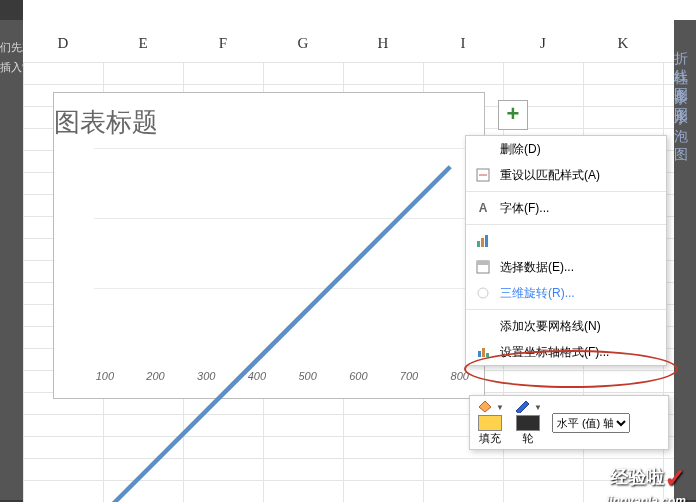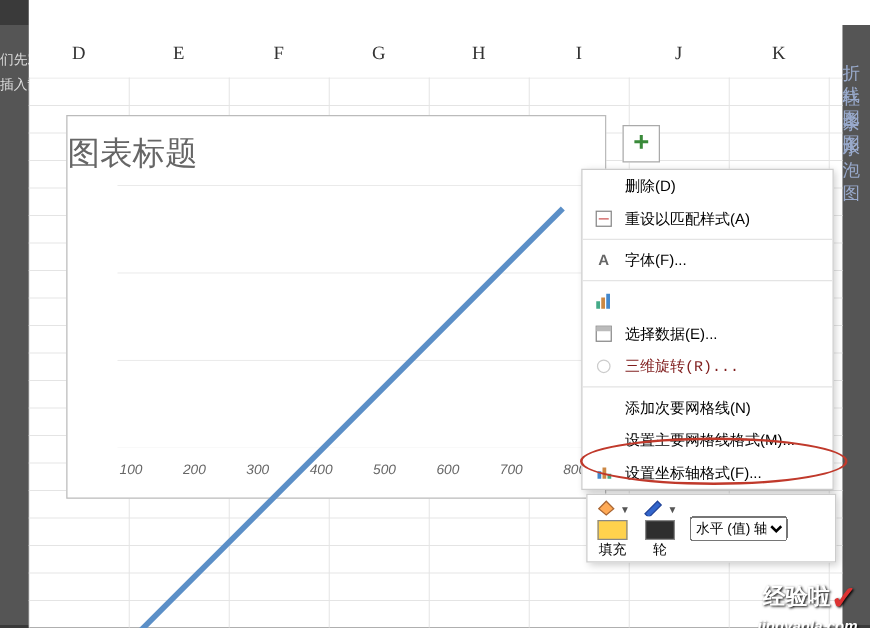--- a/index.html
+++ b/index.html
@@ -24,21 +24,21 @@
   .plot-grid{position:absolute;inset:0;
     background-image:linear-gradient(to bottom,#eaeaea 1px,transparent 1px);
     background-size:100% 33.33%;}
   .plot svg{position:absolute;inset:0;}
   .xticks{position:absolute;left:40px;right:15px;bottom:12px;height:16px;display:flex;justify-content:space-between;}
   .xticks span{font-size:11px;color:#666;width:40px;text-align:right;margin-left:-20px;font-style:italic;}
   .plus-btn{position:absolute;left:475px;top:80px;width:28px;height:28px;border:1px solid #aaa;background:#fff;text-align:center;line-height:26px;font-size:22px;color:#3a8a3a;font-weight:bold;}
   
   .ctx{position:absolute;left:442px;top:115px;width:200px;background:#fff;border:1px solid #ccc;box-shadow:2px 2px 6px rgba(0,0,0,.2);font-size:12px;}
   .ctx .item{display:flex;align-items:center;height:26px;padding:0 8px;cursor:default;}
-  .ctx .item.disabled{color:#7f1d1d;font-family:Liberation Mono, monospace;}
+  .ctx .item.disabled{color:#3b82f6;}
   .ctx .item .ico{width:18px;height:18px;margin-right:8px;display:flex;align-items:center;justify-content:center;}
   .ctx hr{border:none;border-top:1px solid #e4e4e4;margin:3px 0;}
   
   .qt{position:absolute;left:446px;top:375px;width:200px;height:55px;background:#fff;border:1px solid #ccc;box-shadow:2px 2px 6px rgba(0,0,0,.2);display:flex;align-items:center;font-size:11px;padding:0 6px;box-sizing:border-box;}
   .qt .seg{display:flex;flex-direction:column;align-items:center;margin-right:10px;}
   .qt .btnrow{display:flex;align-items:center;}
   .qt .swatch{width:22px;height:14px;border:1px solid #888;}
   .qt .chev{font-size:8px;color:#555;margin-left:2px;}
   .qt select{font-size:11px;width:78px;height:20px;}
   
@@ -150,24 +150,20 @@
             </svg>
           </span>
       <span>三维旋转(R)...</span>
     </div>
     <hr>
     <div class="item">
       <span class="ico"></span>
       <span>添加次要网格线(N)</span>
     </div>
     <div class="item">
-      <span class="ico"></span>
-      <span>设置主要网格线格式(M)...</span>
-    </div>
-    <div class="item">
       <span class="ico">
             <svg width="14" height="14">
               <rect x="2" y="6" width="3" height="6" fill="#48c"></rect>
               <rect x="6" y="3" width="3" height="9" fill="#c84"></rect>
               <rect x="10" y="8" width="3" height="4" fill="#4a8"></rect>
             </svg>
           </span>
       <span>设置坐标轴格式(F)...</span>
     </div>
   </div>

